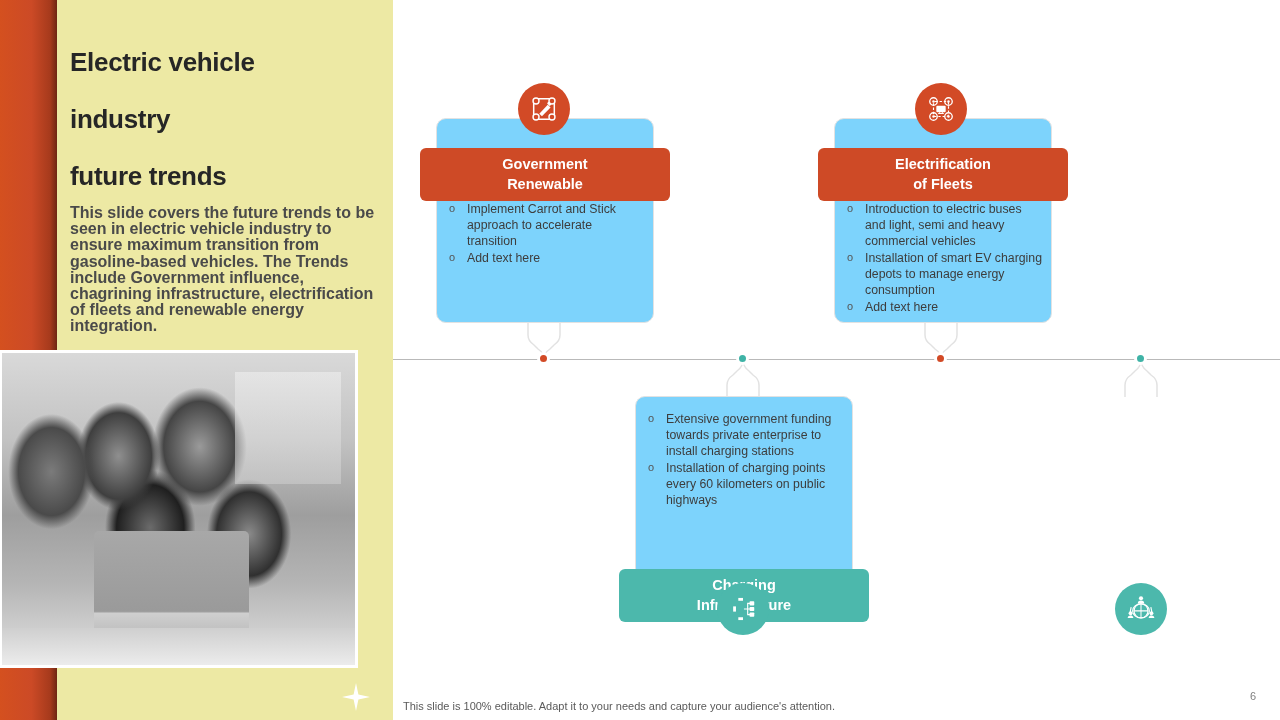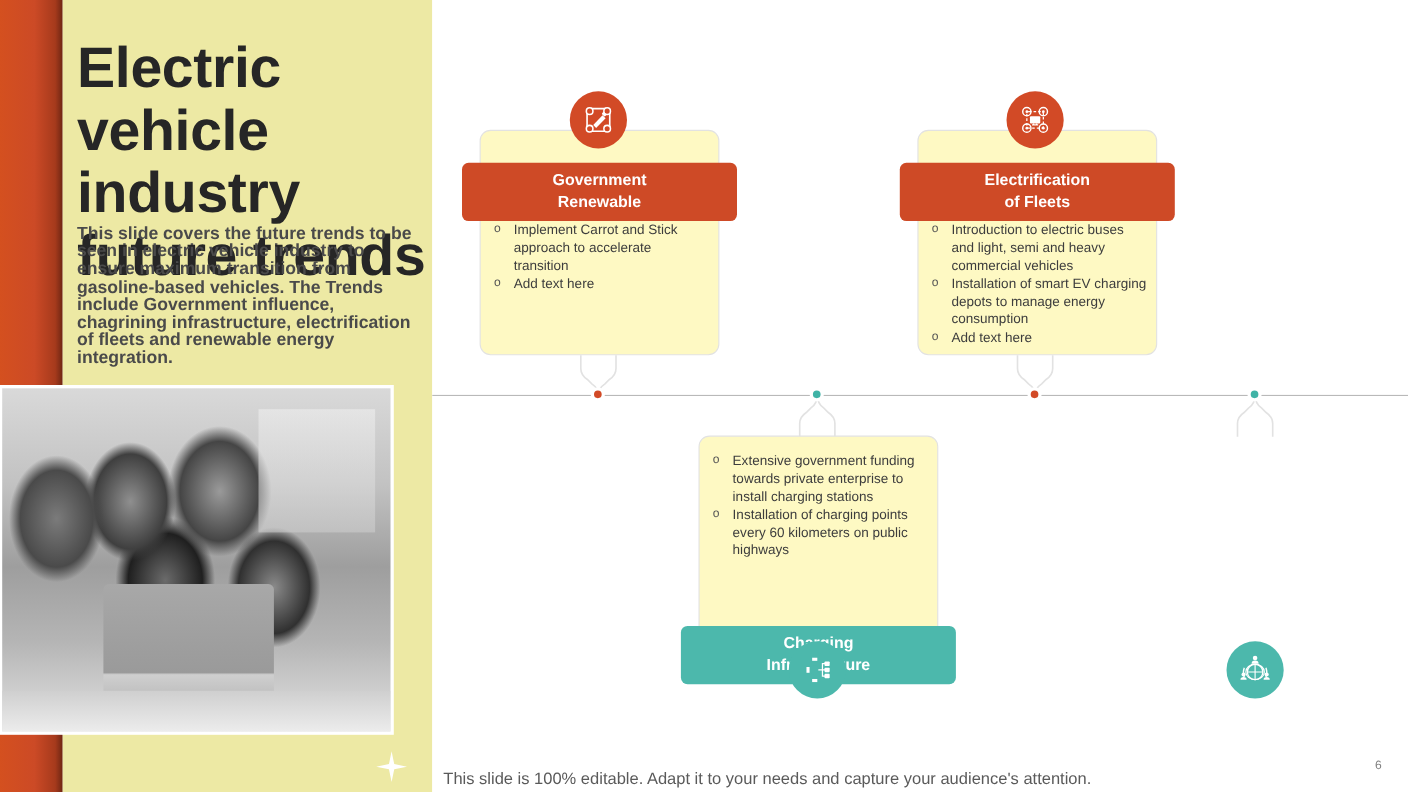--- a/index.html
+++ b/index.html
@@ -15,21 +15,21 @@
   .left-stripe {
     position: absolute; left: 0; top: 0; width: 57px; height: 720px;
     background: linear-gradient(to right, #D4501F 0%, #CC4A26 55%, #A63A1C 88%, #6E2613 100%);
   }
   .left-panel {
     position: absolute; left: 57px; top: 0; width: 336px; height: 720px;
     background: #EDE9A4;
   }
   .title-block { position: absolute; left: 70px; top: 34px; width: 320px; }
   .title-line {
-    font-size: 52px; font-weight: bold; color: #262626;
+    font-size: 26px; font-weight: bold; color: #262626;
     line-height: 57px; letter-spacing: -0.3px;
   }
   .subtitle {
     position: absolute; left: 70px; top: 205px; width: 306px;
     font-size: 16px; color: #4a4a4a; line-height: 16.2px; font-weight: bold;
   }
   .photo-frame {
     position: absolute; left: -1px; top: 350px; width: 359px; height: 318px;
     background: #ffffff; padding: 3px;
   }
@@ -68,21 +68,21 @@
   .timeline {
     position: absolute; left: 0px; top: 359px; width: 887px; height: 1px;
     background: #b9b9b9;
   }
 
   
   .card {
     position: absolute;
     border: 1px solid #e2e2e2;
     border-radius: 10px;
-    background: #fef9c3;
+    background: #7dd3fc;
   }
   .card-top { height: 205px; width: 218px; }
   .card-bot { height: 210px; width: 218px; }
 
   .hdr {
     position: absolute; width: 250px; left: -17px;
     border-radius: 6px;
     color: #ffffff; font-weight: bold; font-size: 14.5px;
     text-align: center; line-height: 20px;
     padding: 6px 0 7px 0;
@@ -112,21 +112,21 @@
   .icon-circle.teal { background: #4CB8AC; }
   .node {
     position: absolute; width: 13px; height: 13px; border-radius: 50%;
     border: 3px solid #ffffff;
   }
   .node.orange { background: #D24A26; }
   .node.teal   { background: #3FB3A6; }
 
   .footer-note {
     position: absolute; left: 403px; top: 700px;
-    font-size: 15px; color: #5a5a5a;
+    font-size: 11px; color: #5a5a5a;
   }
   .page-num {
     position: absolute; left: 1250px; top: 690px;
     font-size: 11px; color: #808080;
   }
 </style>
 </head>
 <body>
 
 <div id="slide">

